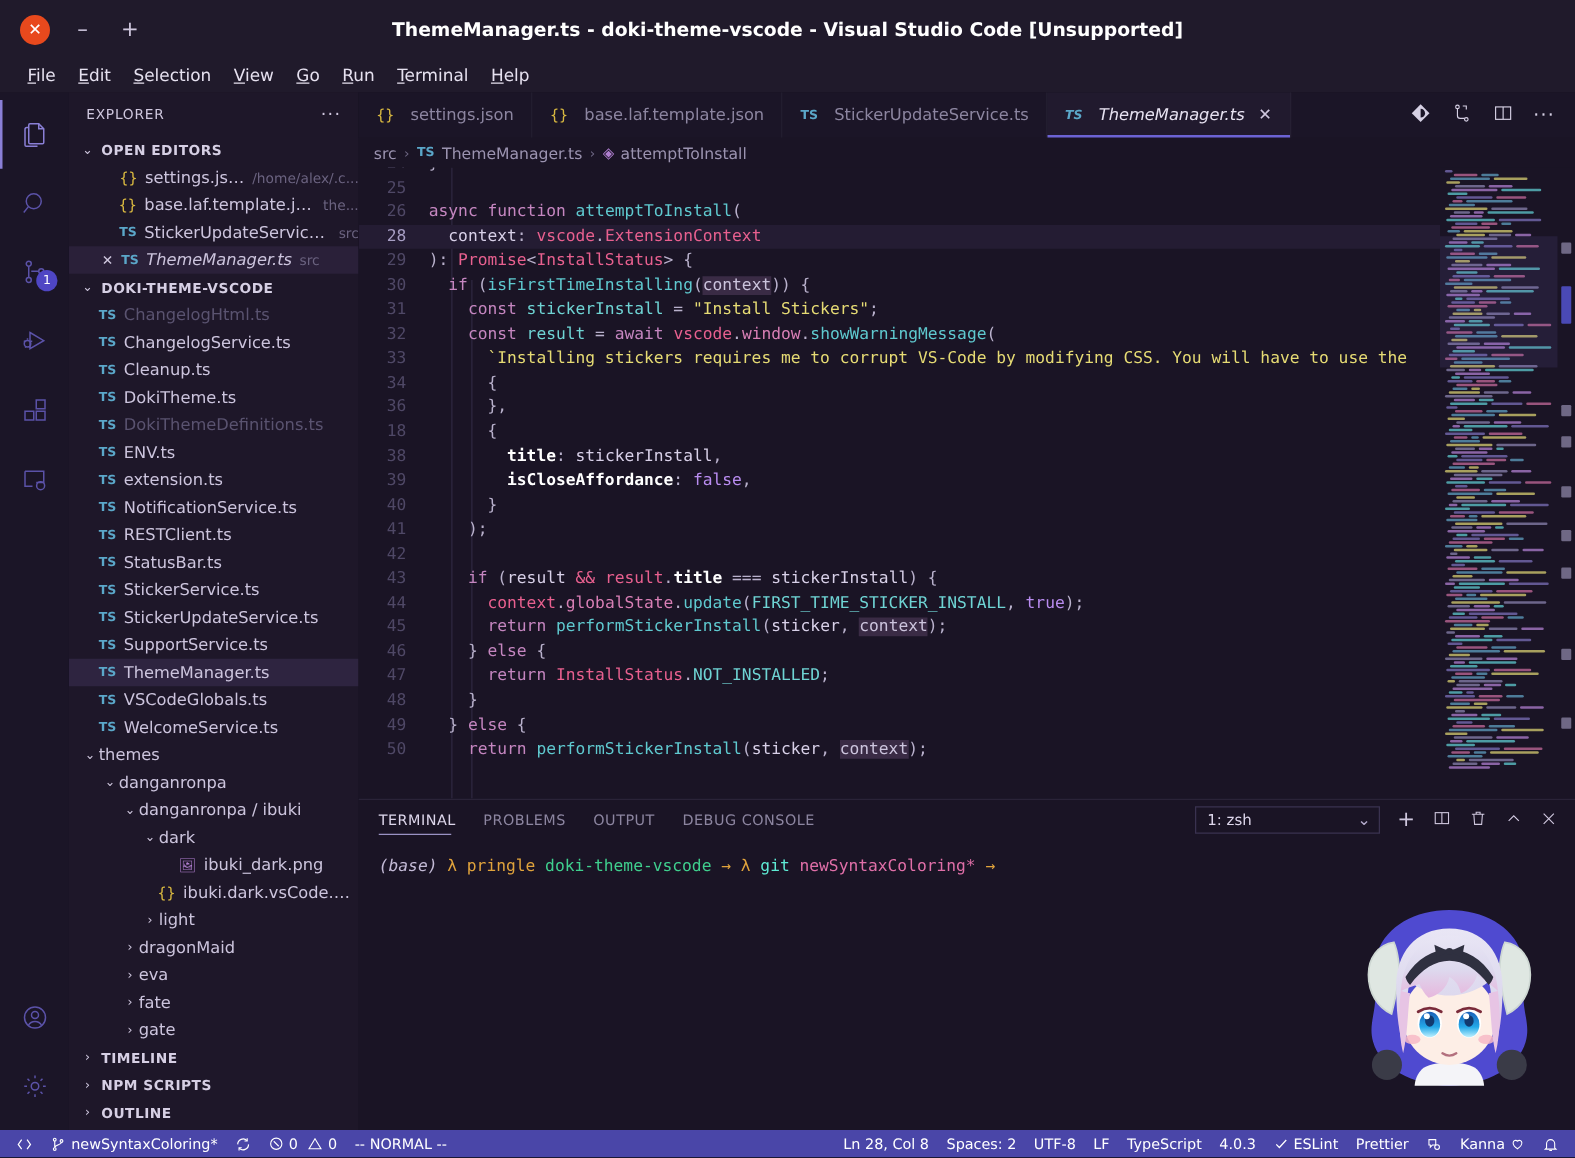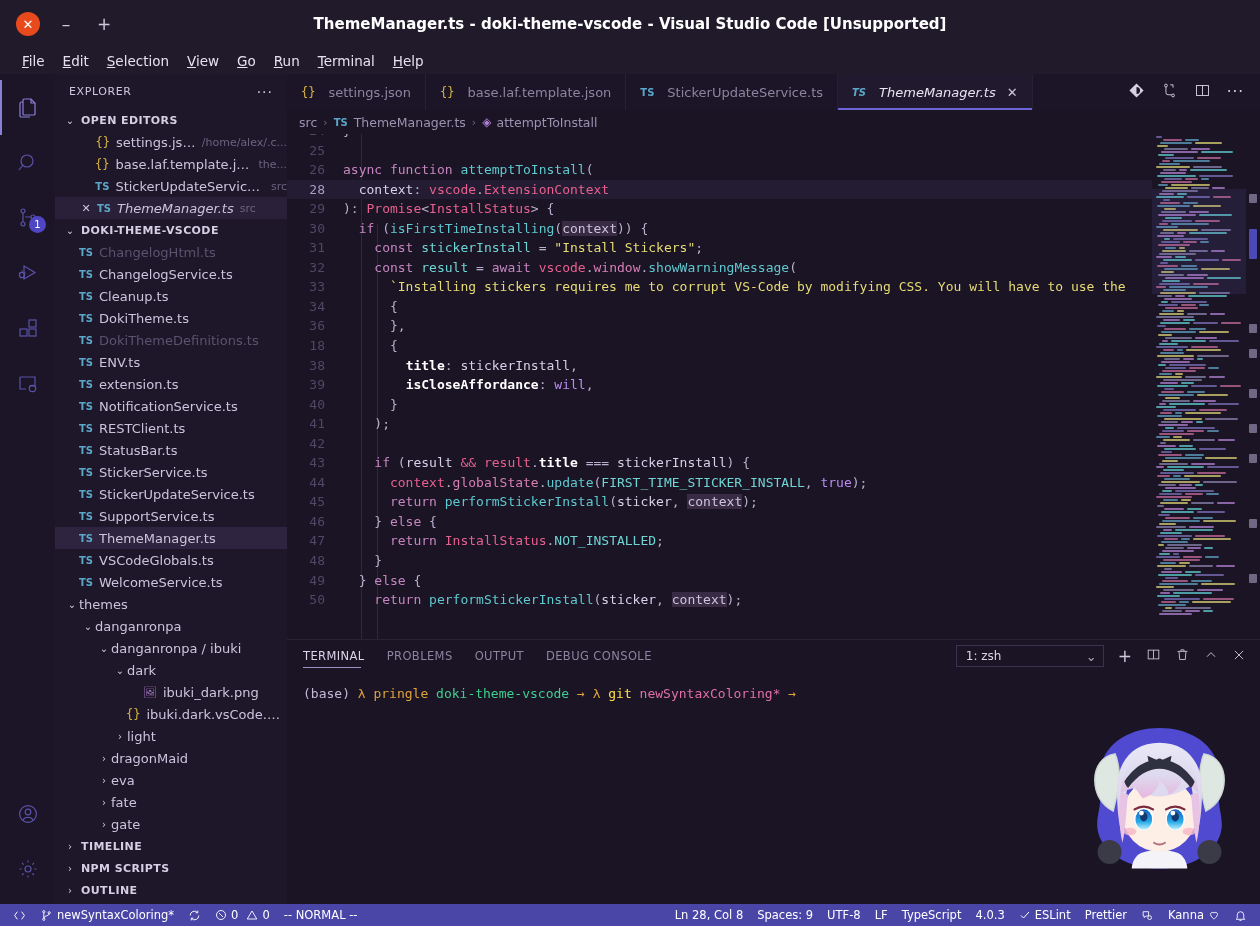--- a/index.html
+++ b/index.html
@@ -186,26 +186,26 @@
   }
   .ptab.active { color: #ddd6eb; }
   .ptab.active::after { content:""; position:absolute; left:0; right:4px; bottom:4px; height:1px; background:#9a92c4;}
   .panel-actions { margin-left: auto; display: flex; align-items: center; gap: 14px; padding-right: 14px; color:#cfc7de;}
   .term-select {
     border: 1px solid #3a3250; height: 22px; min-width: 148px; display: flex; align-items: center;
     justify-content: space-between; padding: 0 6px 0 9px; font-size: 12px; color: #ddd6eb;
     font-family:"DejaVu Sans", sans-serif;
   }
   .panel-body { flex: 1; padding: 14px 0 0 16px; font-family: "DejaVu Sans Mono", monospace; font-size: 13px; }
-  .t-base { color: #c3bad6; }
+  .t-base { color: #c3bad6; font-style: italic; }
   .t-lambda { color: #e0a33c; }
   .t-user { color: #e0a33c; }
   .t-dir { color: #3fcf8e; }
   .t-arrow { color: #e0a33c; }
-  .t-git { color: #fde047; }
+  .t-git { color: #5eead4; }
   .t-branch { color: #e06fa8; }
 
   .sticker {
     position: absolute; right: 8px; bottom: 4px; width: 185px; height: 185px;
     pointer-events: none;
   }
 
   
   .statusbar {
     height: 22px; min-height:22px; background: #4a46a8; display: flex; align-items: center;
@@ -590,21 +590,21 @@
               <div class="cline hl-cursor"><div class="lno cur">28</div><div class="ctext"><span>  </span><span class="k-param">context</span><span class="k-punc">: </span><span class="k-type">vscode</span><span class="k-punc">.</span><span class="k-type">ExtensionContext</span></div></div>
               <div class="cline"><div class="lno">29</div><div class="ctext"><span class="k-punc">)</span><span class="k-punc">: </span><span class="k-type">Promise</span><span class="k-punc">&lt;</span><span class="k-type">InstallStatus</span><span class="k-punc">&gt; {</span></div></div>
               <div class="cline"><div class="lno">30</div><div class="ctext"><span>  </span><span class="k-kw">if</span><span class="k-punc"> (</span><span class="k-fn">isFirstTimeInstalling</span><span class="k-punc">(</span><span class="k-mark">context</span><span class="k-punc">)) {</span></div></div>
               <div class="cline"><div class="lno">31</div><div class="ctext"><span>    </span><span class="k-kw">const </span><span class="k-enum">stickerInstall</span><span class="k-punc"> = </span><span class="k-str">"Install Stickers"</span><span class="k-punc">;</span></div></div>
               <div class="cline"><div class="lno">32</div><div class="ctext"><span>    </span><span class="k-kw">const </span><span class="k-enum">result</span><span class="k-punc"> = </span><span class="k-kw">await </span><span class="k-type">vscode</span><span class="k-punc">.</span><span class="k-member">window</span><span class="k-punc">.</span><span class="k-fn">showWarningMessage</span><span class="k-punc">(</span></div></div>
               <div class="cline"><div class="lno">33</div><div class="ctext"><span>      </span><span class="k-str">`Installing stickers requires me to corrupt VS-Code by modifying CSS. You will have to use the</span></div></div>
               <div class="cline"><div class="lno">34</div><div class="ctext"><span class="k-punc">      {</span></div></div>
               <div class="cline"><div class="lno">36</div><div class="ctext"><span class="k-punc">      },</span></div></div>
               <div class="cline"><div class="lno">18</div><div class="ctext"><span class="k-punc">      {</span></div></div>
               <div class="cline"><div class="lno">38</div><div class="ctext"><span>        </span><span class="k-prop">title</span><span class="k-punc">: </span><span class="k-var">stickerInstall</span><span class="k-punc">,</span></div></div>
-              <div class="cline"><div class="lno">39</div><div class="ctext"><span>        </span><span class="k-prop">isCloseAffordance</span><span class="k-punc">: </span><span class="k-const">will</span><span class="k-punc">,</span></div></div>
+              <div class="cline"><div class="lno">39</div><div class="ctext"><span>        </span><span class="k-prop">isCloseAffordance</span><span class="k-punc">: </span><span class="k-const">false</span><span class="k-punc">,</span></div></div>
               <div class="cline"><div class="lno">40</div><div class="ctext"><span class="k-punc">      }</span></div></div>
               <div class="cline"><div class="lno">41</div><div class="ctext"><span class="k-punc">    );</span></div></div>
               <div class="cline"><div class="lno">42</div><div class="ctext"></div></div>
               <div class="cline"><div class="lno">43</div><div class="ctext"><span>    </span><span class="k-kw">if</span><span class="k-punc"> (</span><span class="k-var">result</span><span class="k-type"> &amp;&amp; </span><span class="k-type">result</span><span class="k-punc">.</span><span class="k-prop">title</span><span class="k-punc"> === </span><span class="k-var">stickerInstall</span><span class="k-punc">) {</span></div></div>
               <div class="cline"><div class="lno">44</div><div class="ctext"><span>      </span><span class="k-type">context</span><span class="k-punc">.</span><span class="k-member">globalState</span><span class="k-punc">.</span><span class="k-fn">update</span><span class="k-punc">(</span><span class="k-enum">FIRST_TIME_STICKER_INSTALL</span><span class="k-punc">, </span><span class="k-const">true</span><span class="k-punc">);</span></div></div>
               <div class="cline"><div class="lno">45</div><div class="ctext"><span>      </span><span class="k-kw">return </span><span class="k-fn">performStickerInstall</span><span class="k-punc">(</span><span class="k-var">sticker</span><span class="k-punc">, </span><span class="k-mark">context</span><span class="k-punc">);</span></div></div>
               <div class="cline"><div class="lno">46</div><div class="ctext"><span class="k-punc">    } </span><span class="k-kw">else</span><span class="k-punc"> {</span></div></div>
               <div class="cline"><div class="lno">47</div><div class="ctext"><span>      </span><span class="k-kw">return </span><span class="k-type">InstallStatus</span><span class="k-punc">.</span><span class="k-enum">NOT_INSTALLED</span><span class="k-punc">;</span></div></div>
               <div class="cline"><div class="lno">48</div><div class="ctext"><span class="k-punc">    }</span></div></div>
               <div class="cline"><div class="lno">49</div><div class="ctext"><span class="k-punc">  } </span><span class="k-kw">else</span><span class="k-punc"> {</span></div></div>
@@ -1072,21 +1072,21 @@
     </div>
     <div class="sb-cell">
       <span>-- NORMAL --</span>
     </div>
 
     <div class="sb-right">
       <div class="sb-cell">
           <span>Ln 28, Col 8</span>
         </div>
       <div class="sb-cell">
-          <span>Spaces: 9</span>
+          <span>Spaces: 2</span>
         </div>
       <div class="sb-cell">
           <span>UTF-8</span>
         </div>
       <div class="sb-cell">
           <span>LF</span>
         </div>
       <div class="sb-cell">
           <span>TypeScript</span>
         </div>

